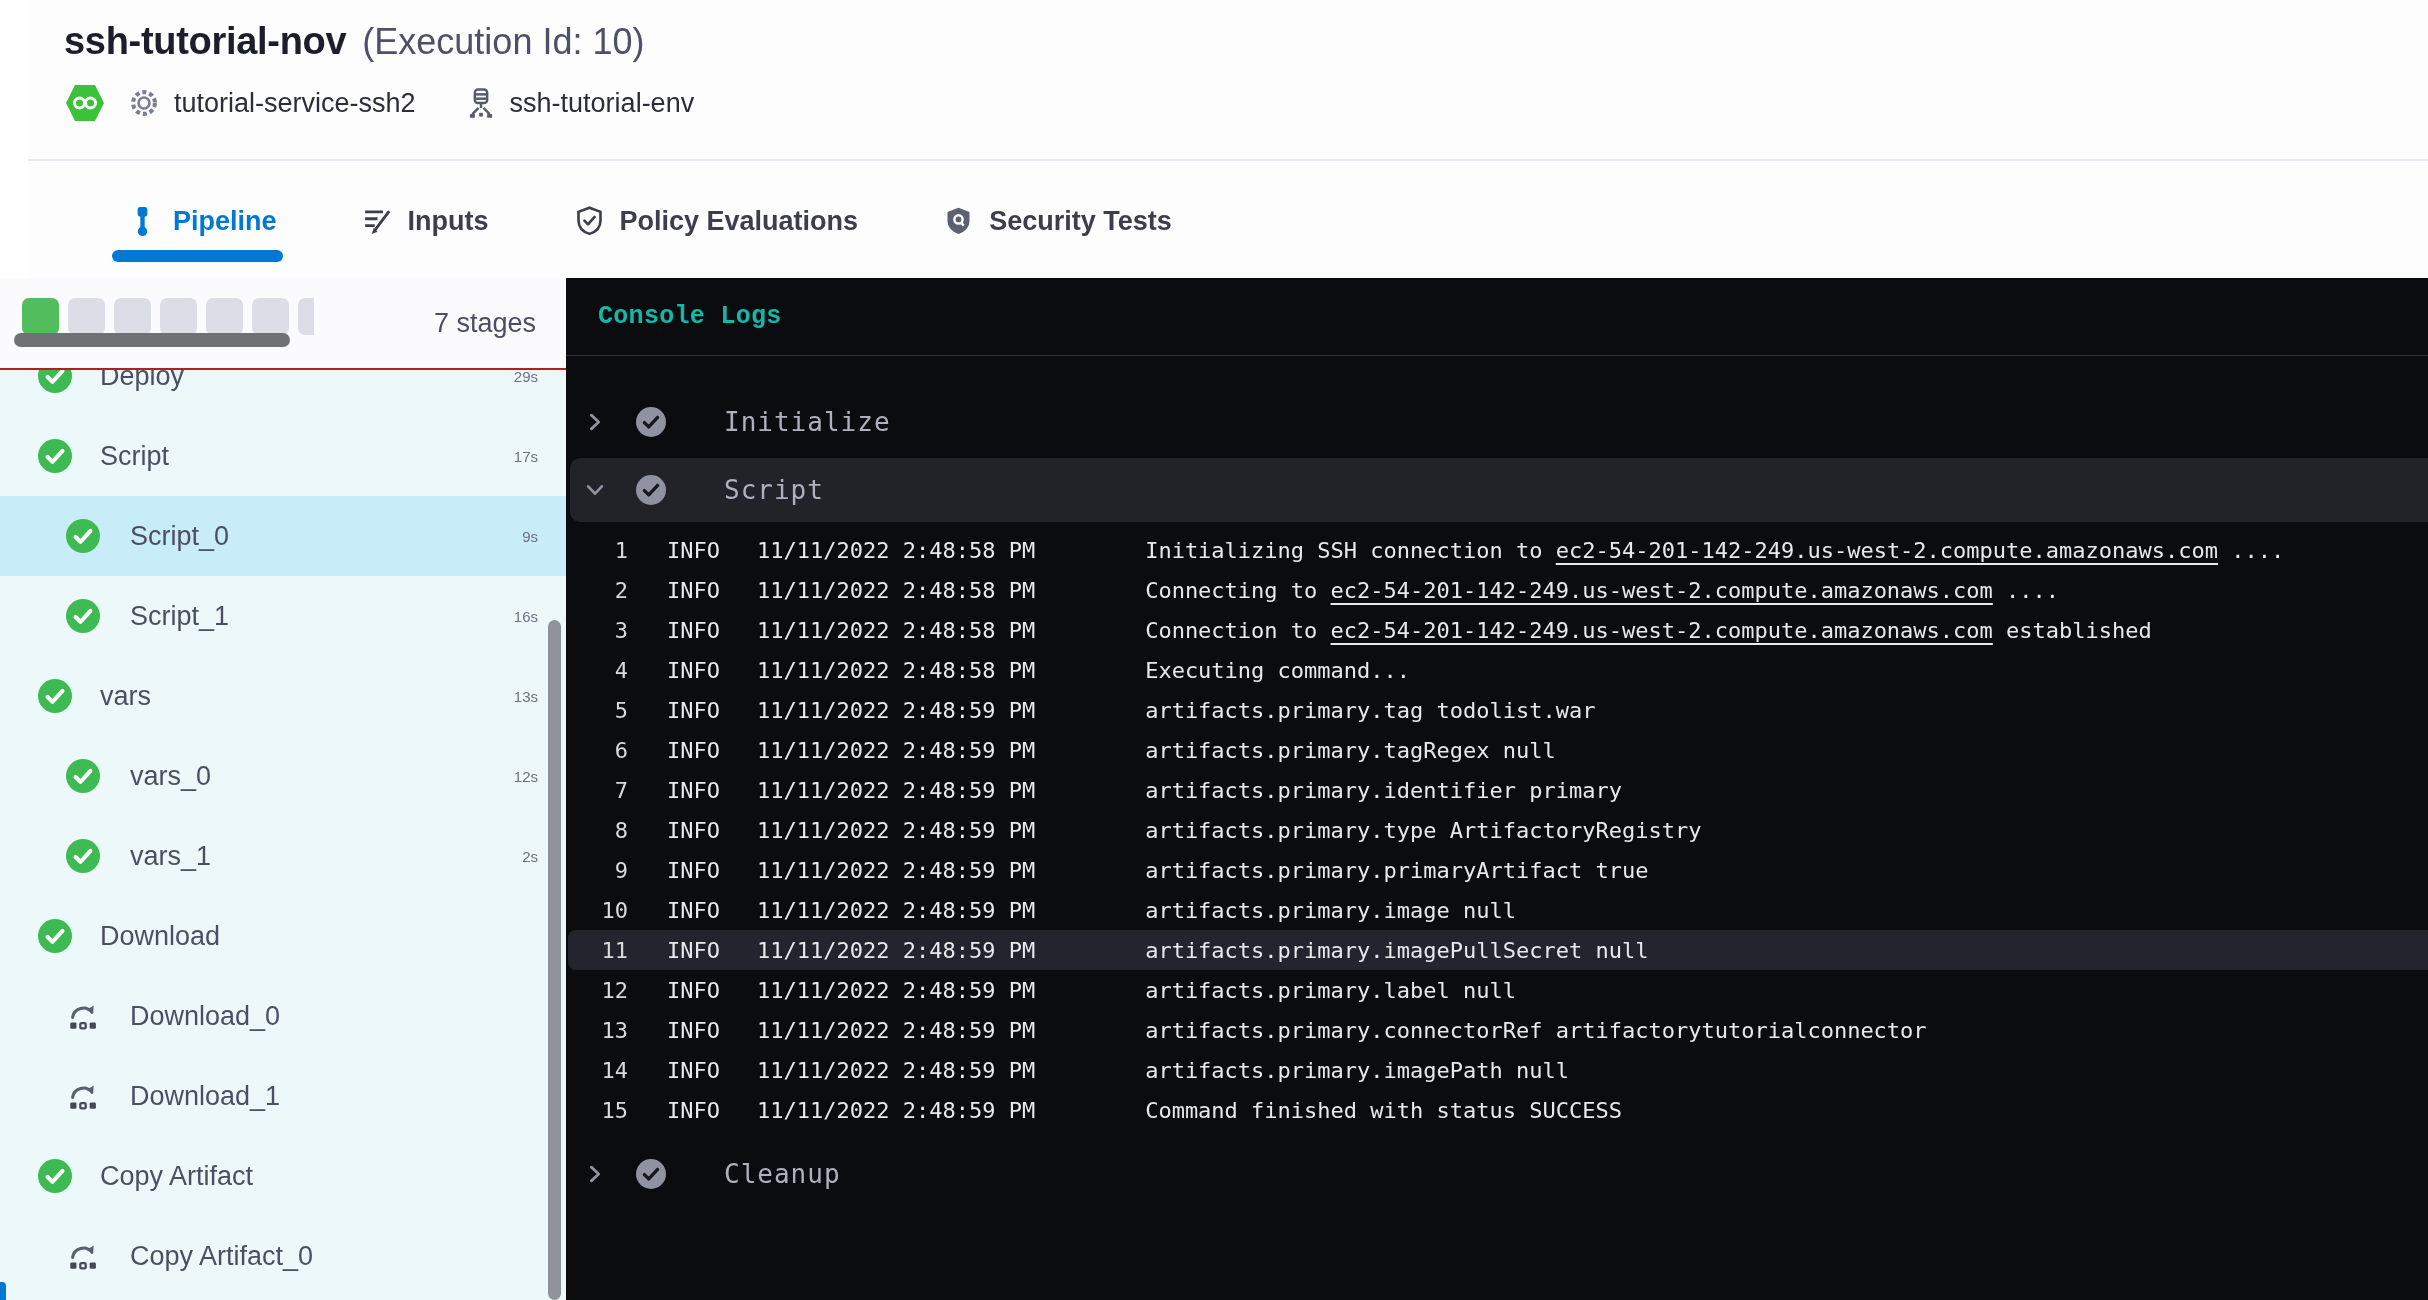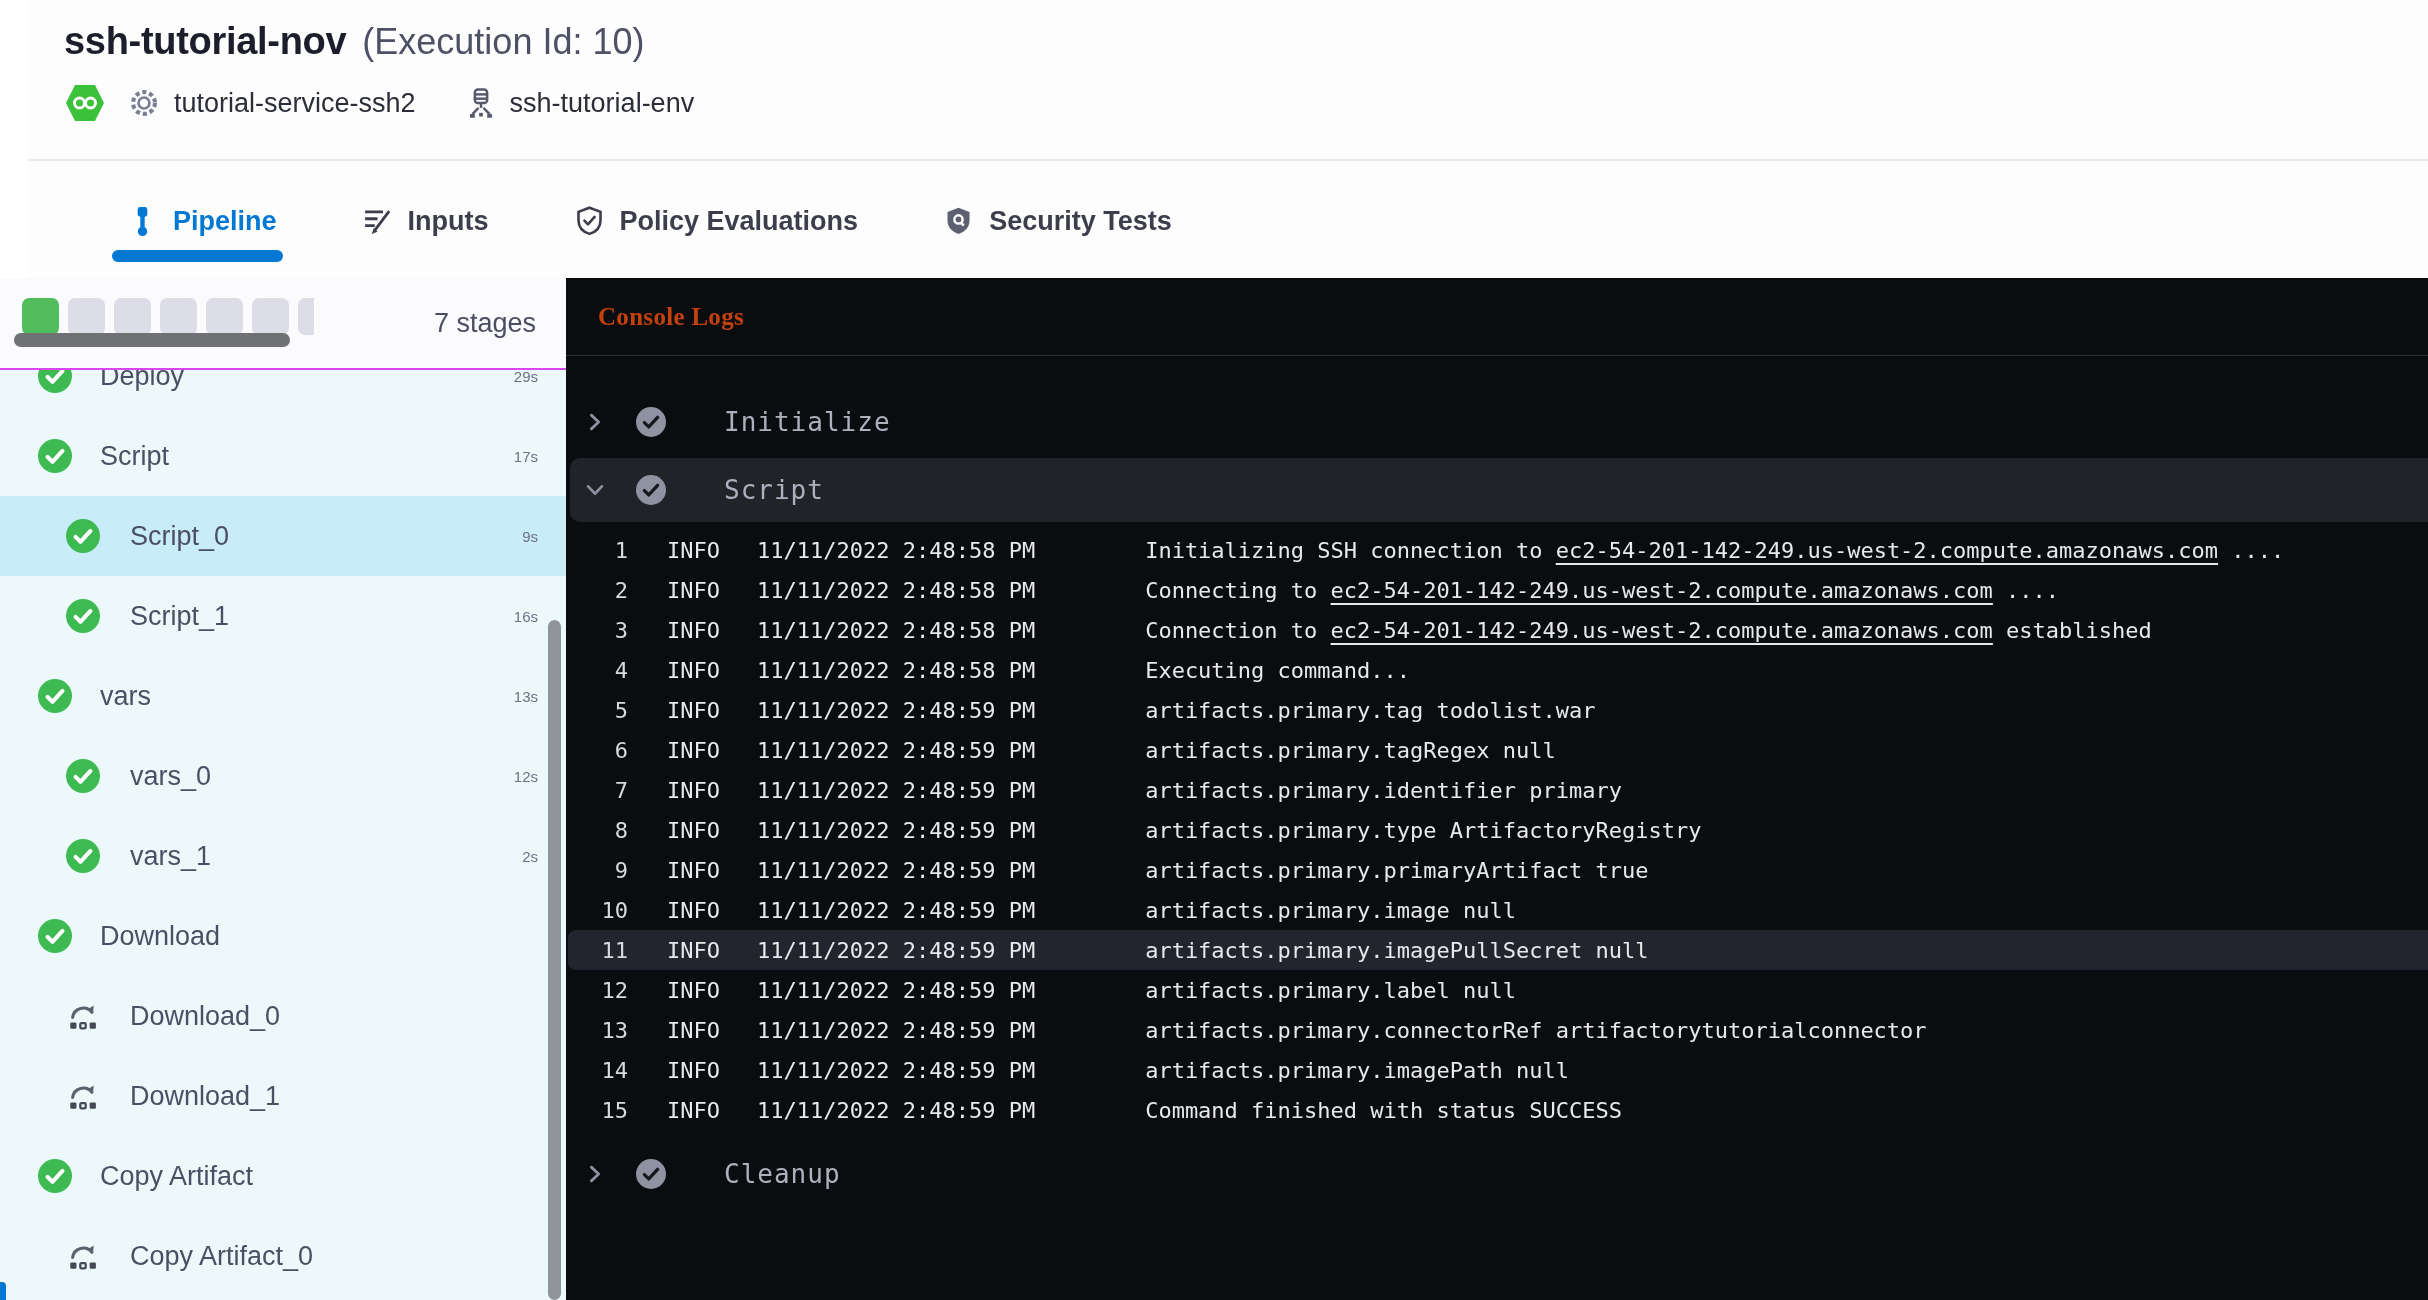--- a/index.html
+++ b/index.html
@@ -31,21 +31,21 @@
   .tab .underline { display:none; }
   .tab.active .underline { display:block; position:absolute; left:-14px; right:-6px;
          bottom:19px; height:12px; border-radius:6px; background:#0278d5; }
 
   
   .content { position:absolute; top:278px; left:0; right:0; bottom:0; display:flex; }
 
   
   .sidebar { position:relative; width:566px; flex:none; background:#edf8fb; overflow:hidden; }
   .sidebar-header { position:absolute; top:0; left:0; right:0; height:90px;
-        background:#fbfbfd; border-bottom:2px solid #d946ef; z-index:3; }
+        background:#fbfbfd; border-bottom:2px solid #b91c1c; z-index:3; }
   .squares { position:absolute; left:22px; top:20px; width:292px; overflow:hidden;
         display:flex; gap:9px; }
   .square { width:37px; height:37px; border-radius:7px; background:#dcdde7; flex:none; }
   .square.done { background:#52bd5d; }
   .hbar { position:absolute; left:14px; top:55px; width:276px; height:14px;
         border-radius:7px; background:#707175; z-index:4; }
   .stages-label { position:absolute; right:30px; top:50%; transform:translateY(-50%);
         font-size:27px; color:#4b4e62; }
   .stage-row { position:absolute; left:0; right:0; height:80px; cursor:pointer; }
   .stage-row.selected { background:#c8ecf8; }
@@ -60,22 +60,22 @@
   .vbar { position:absolute; left:548px; top:342px; width:13px; height:680px;
         border-radius:7px; background:#8f949b; z-index:5; }
   .corner-strip { position:absolute; left:0; bottom:0; width:6px; height:18px;
         background:#0278d5; border-radius:0 4px 0 0; z-index:6; }
 
   
   .console { flex:1; background:#0b0c10; position:relative; overflow:hidden;
         font-family:"DejaVu Sans Mono", monospace; color:#e8e9ec; }
   .console-header { height:78px; border-bottom:1px solid #2e2f36; display:flex;
         align-items:center; padding-left:32px; box-sizing:border-box; }
-  .console-title { font-family:Liberation Serif, serif; font-size:25px;
-        font-weight:bold; color:#c2410c; letter-spacing:0.3px; }
+  .console-title { font-family:Liberation Mono, monospace; font-size:25px;
+        font-weight:bold; color:#14b8a6; letter-spacing:0.3px; }
   .section-row { position:relative; height:72px; }
   .chev { position:absolute; left:18px; top:50%; transform:translateY(-50%);
         width:22px; height:22px; cursor:pointer; }
   .chev svg { width:22px; height:22px; display:block; }
   .scheck { position:absolute; left:70px; top:50%; transform:translateY(-50%);
         width:30px; height:30px; }
   .scheck svg { width:30px; height:30px; display:block; }
   .section-label { position:absolute; left:158px; top:50%; transform:translateY(-50%);
         font-size:26px; color:#aeb1bd; letter-spacing:1px; }
   #init-row { margin-top:30px; }

